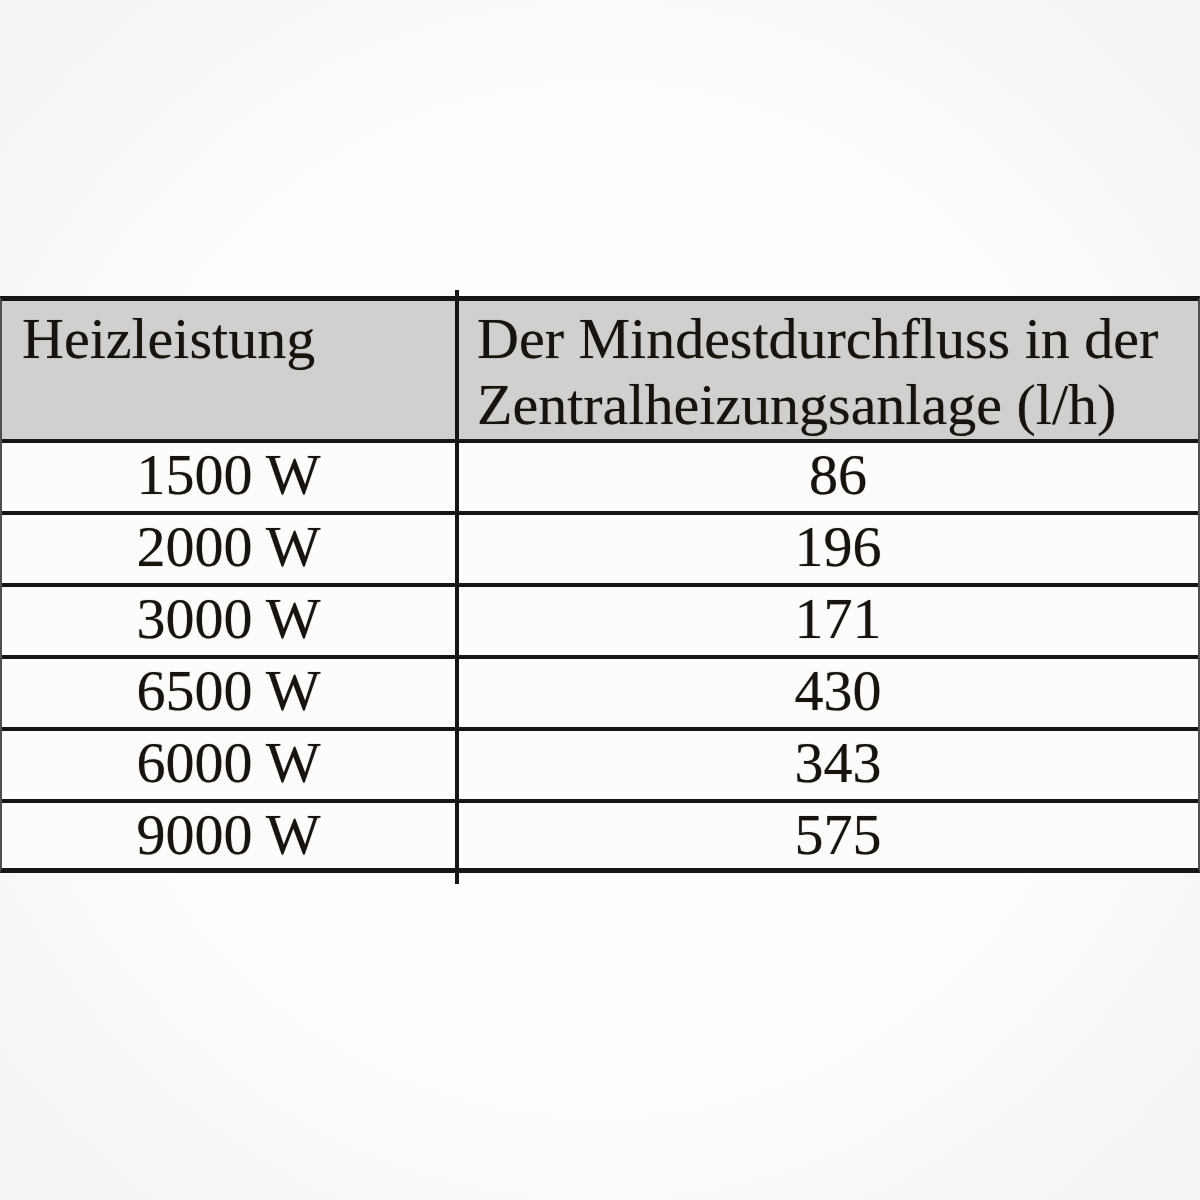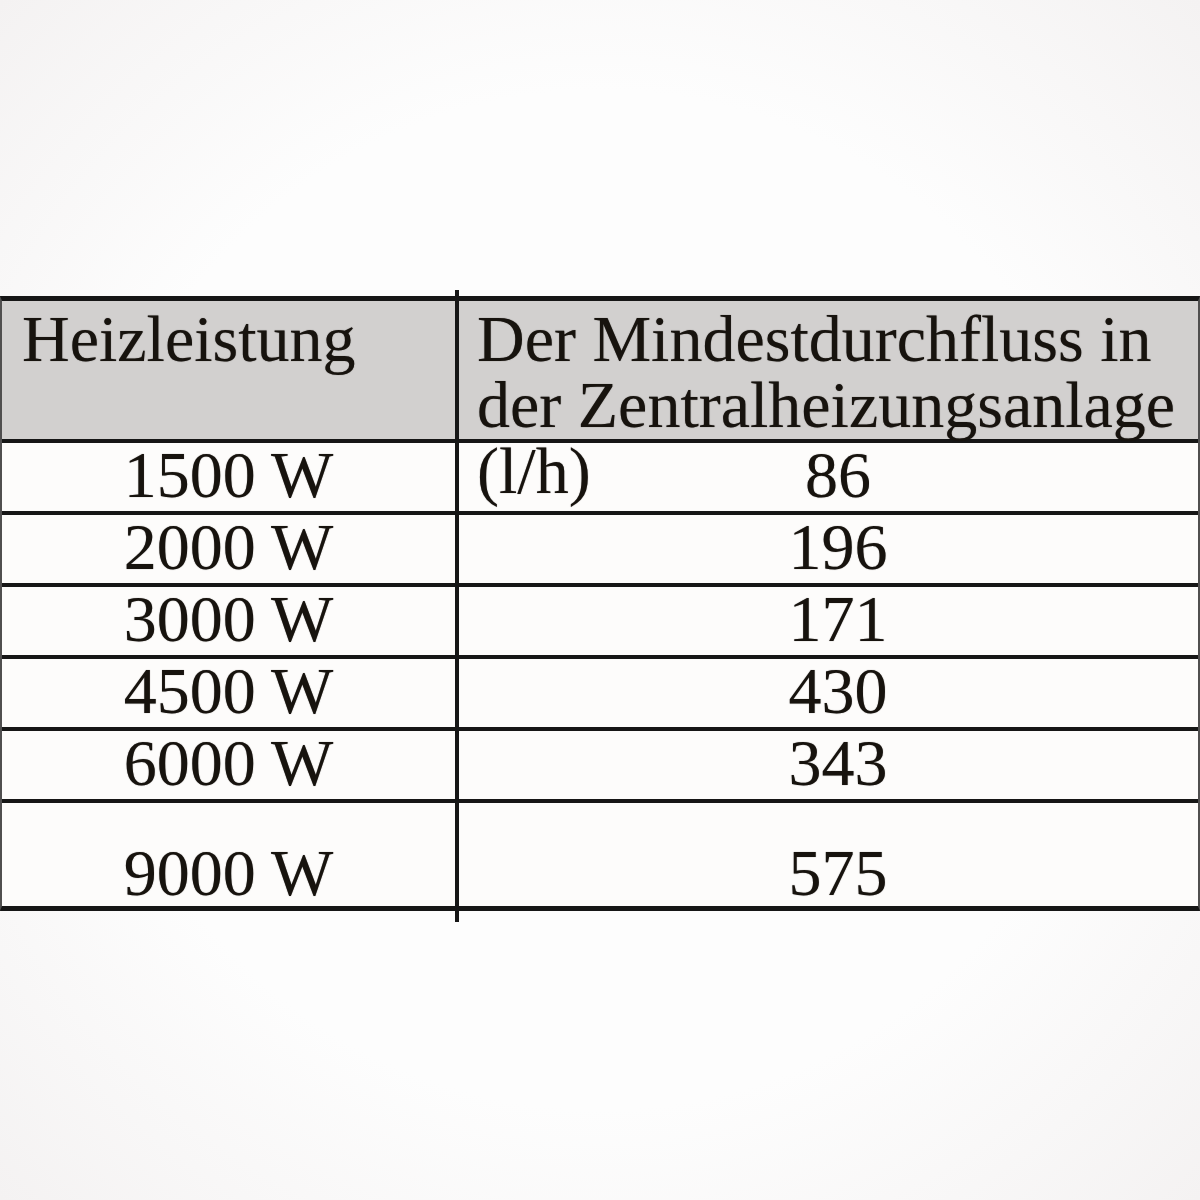--- a/index.html
+++ b/index.html
@@ -26,21 +26,21 @@
   .spec-table {
     position: absolute;
     top: 296px;
     left: 0;
     width: 1200px;
     border-top: 5px solid var(--border);
     border-bottom: 5px solid var(--border);
     border-left: 2px solid rgba(22,22,22,0.75);
     border-right: 2px solid rgba(22,22,22,0.75);
     background: var(--row-bg);
-    font-size: 66px;
+    font-size: 58px;
     text-shadow: 0 0 1px rgba(23,19,14,0.55);
   }
   .vdivider {
     position: absolute;
     left: 453px;
     top: -11px;
     bottom: -16px;
     width: 4px;
     background: var(--border);
     z-index: 2;
@@ -49,21 +49,21 @@
   .header-row {
     height: 142px;
     background: var(--header-bg);
     border-bottom: 4px solid var(--border);
   }
   .data-row {
     height: 72px;
     border-bottom: 4px solid var(--border);
     background: var(--row-bg);
   }
-  .data-row:last-child { border-bottom: none; height: 65px; margin-top: 38px; }
+  .data-row:last-child { border-bottom: none; height: 65px; }
   .cell-left  { width: 453px; flex: none; }
   .cell-right { flex: 1; min-width: 0; }
   .header-row .cell-left {
     padding: 5px 10px 0 20px;
     line-height: 66px;
     text-align: left;
   }
   .header-row .cell-right {
     padding: 5px 12px 0 22px;
     line-height: 66px;
@@ -97,21 +97,21 @@
     </div>
     <div class="row data-row">
       <div class="cell-left">2000 W</div>
       <div class="cell-right">196</div>
     </div>
     <div class="row data-row">
       <div class="cell-left">3000 W</div>
       <div class="cell-right">171</div>
     </div>
     <div class="row data-row">
-      <div class="cell-left">4500 W</div>
+      <div class="cell-left">6500 W</div>
       <div class="cell-right">430</div>
     </div>
     <div class="row data-row">
       <div class="cell-left">6000 W</div>
       <div class="cell-right">343</div>
     </div>
     <div class="row data-row">
       <div class="cell-left">9000 W</div>
       <div class="cell-right">575</div>
     </div>

